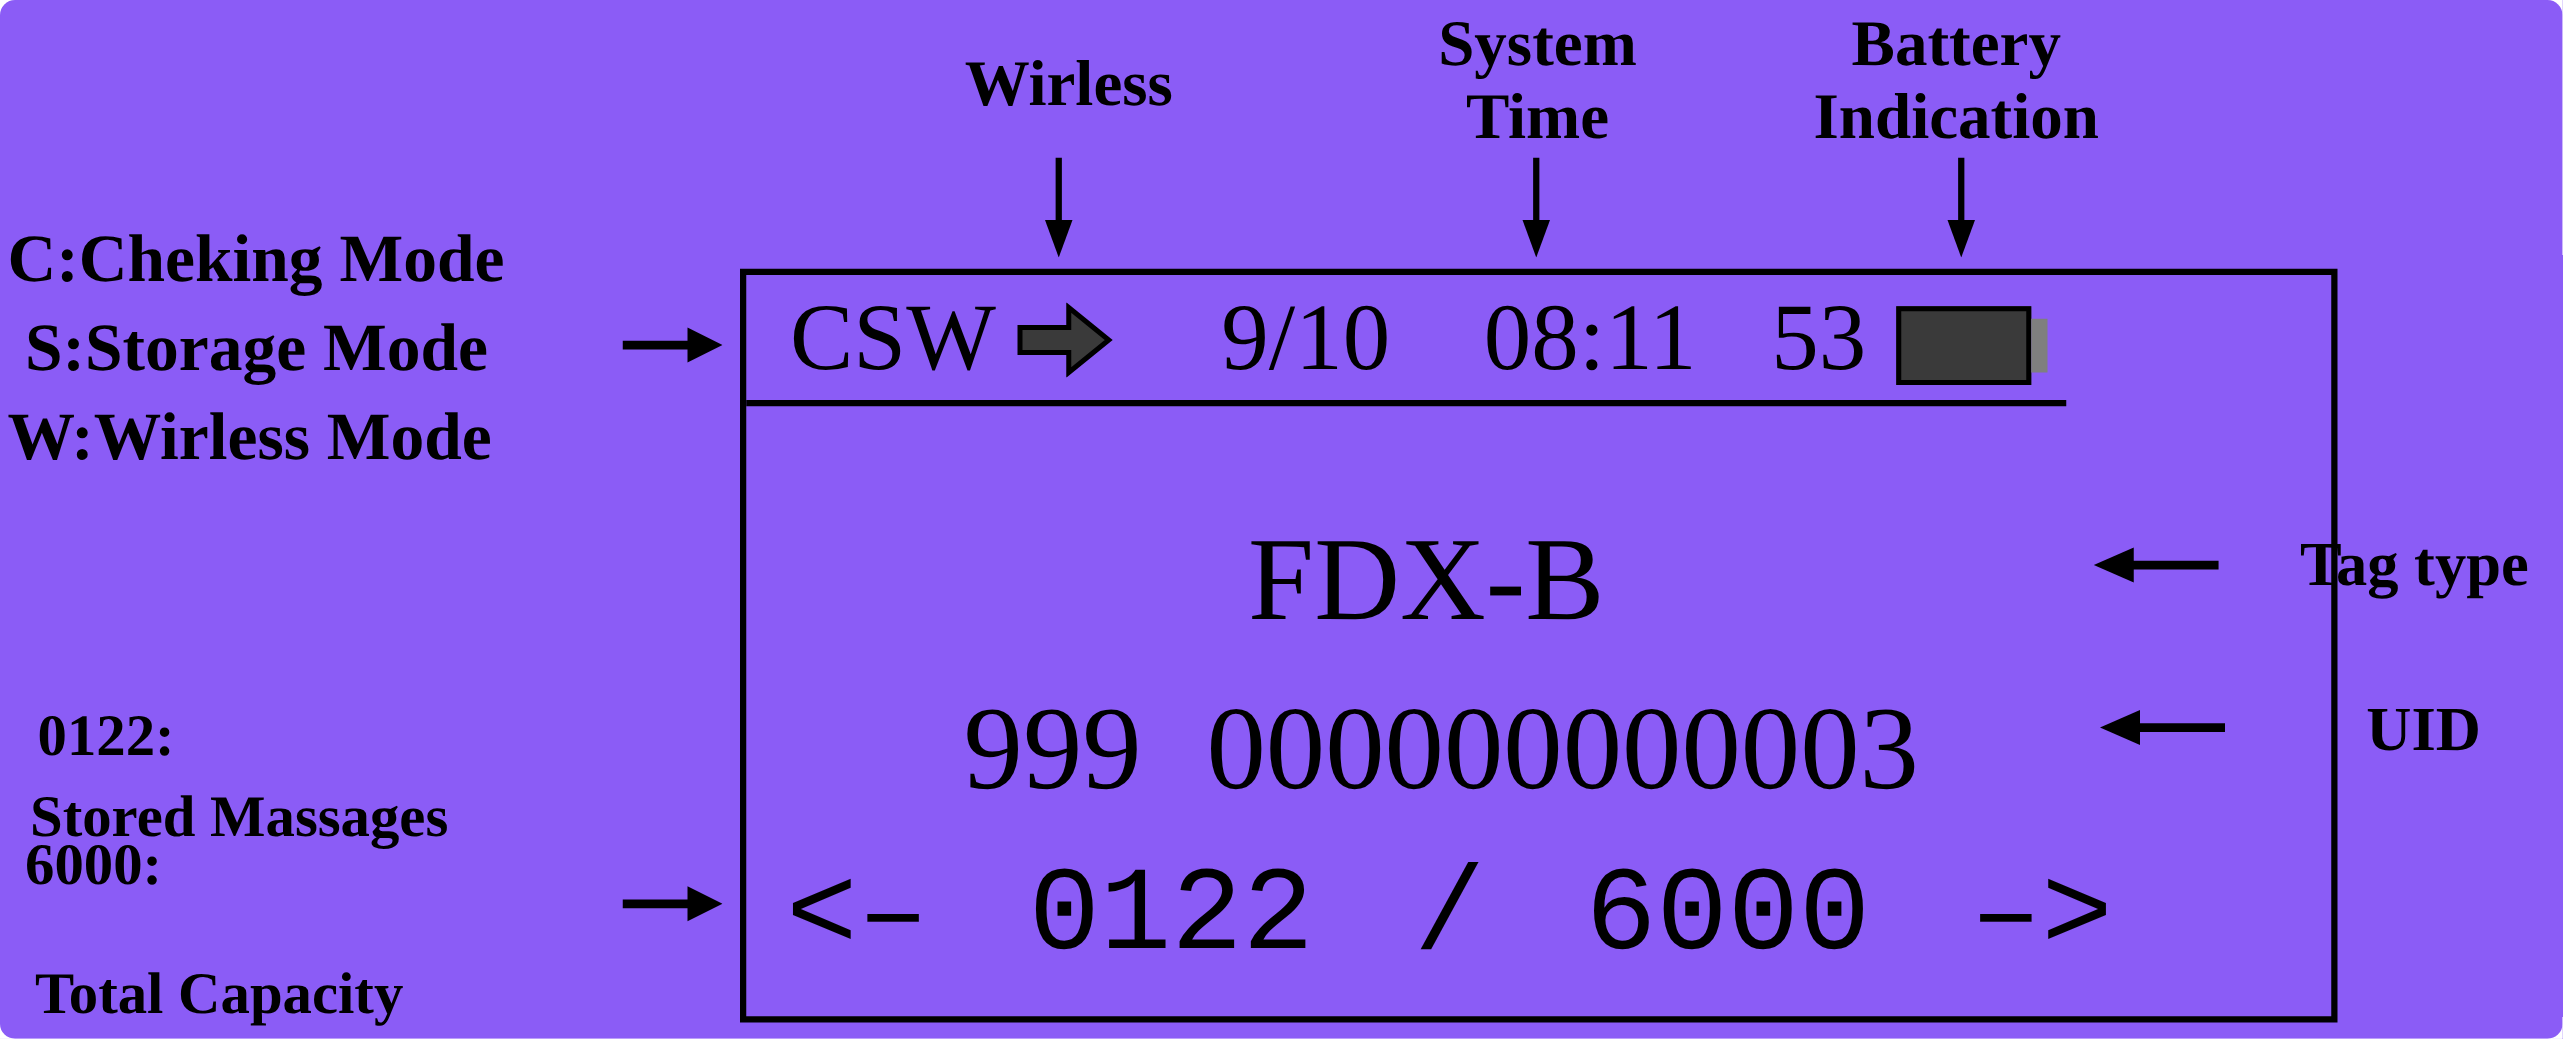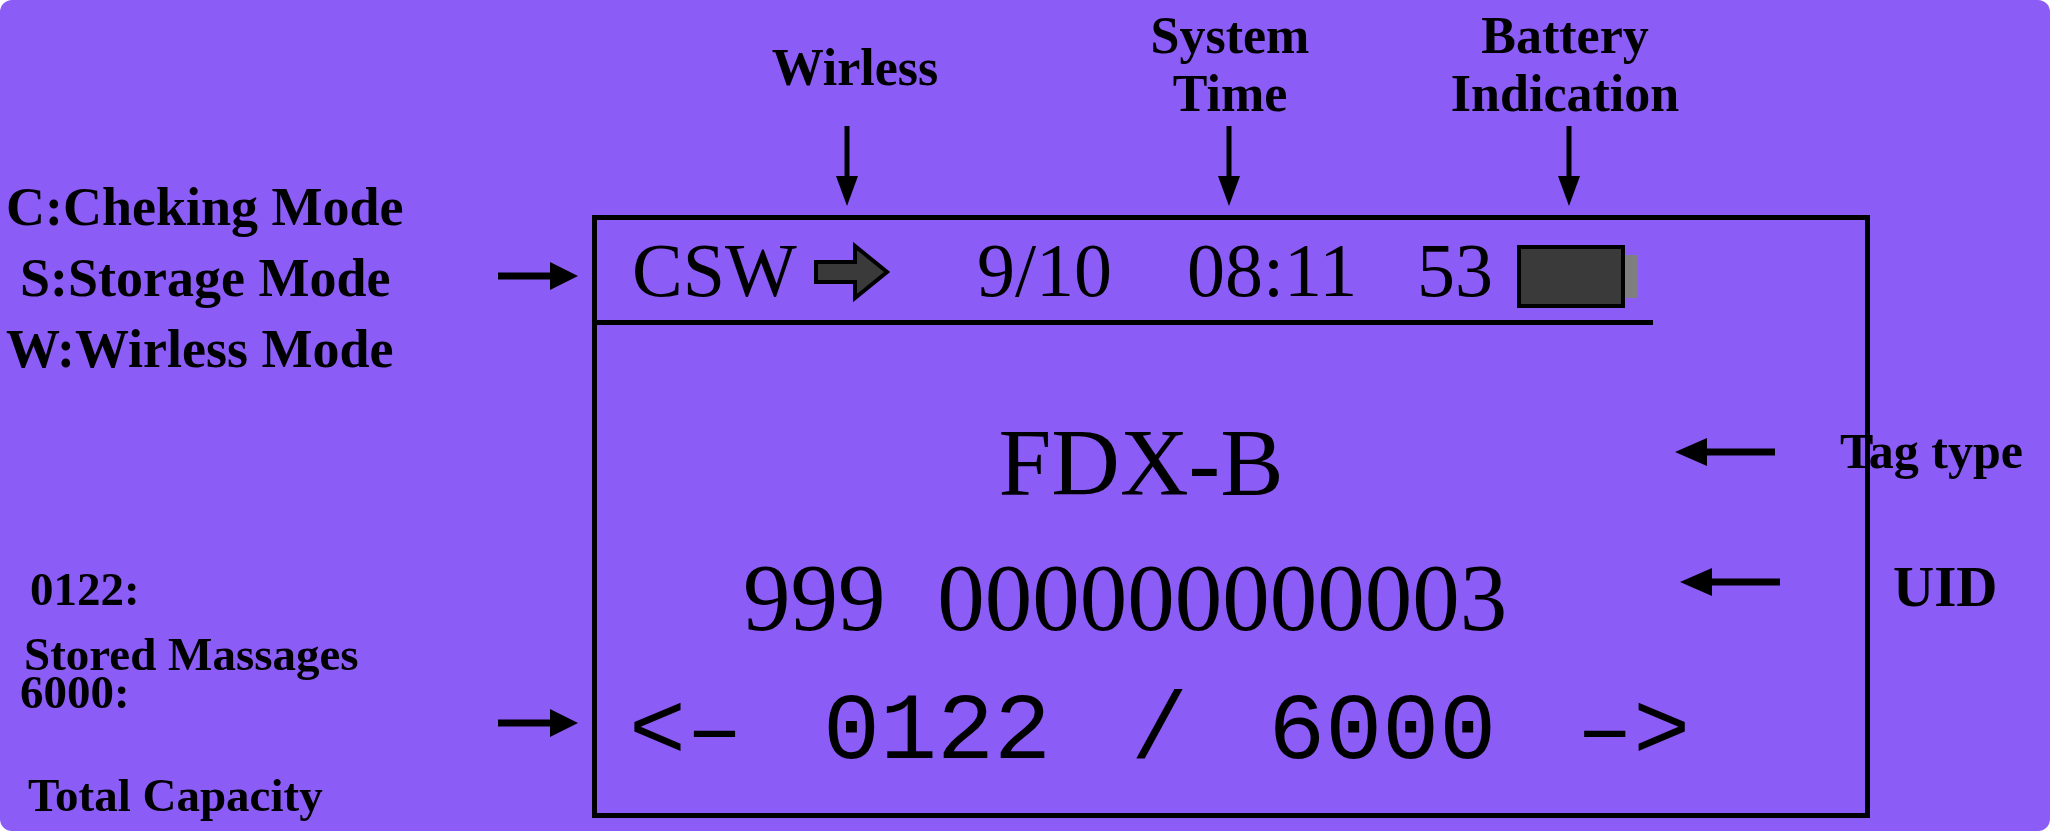--- a/index.html
+++ b/index.html
@@ -97,21 +97,21 @@
       <div class="sb-item" style="left:820px;">53</div>
 
       <div id="battery" class="abs">
         <div class="body"></div>
         <div class="nub"></div>
       </div>
     </div>
 
     <div class="abs screen-row" style="top:193px;padding-right:60px;margin-left:16px;">FDX-B</div>
 
-    <div id="uid-row" class="abs screen-row" style="top:328px;">
+    <div id="uid-row" class="abs screen-row" style="top:328px;padding-left:28px;">
       <span>999</span>
       <span>000000000003</span>
     </div>
 
     <div id="counter-row" class="abs screen-row" style="top:463px;padding-left:32px;font-family:Liberation Mono, monospace;">
       <span>&lt;–</span>
       <span>0122</span>
       <span>/</span>
       <span>6000</span>
       <span>–&gt;</span>
@@ -125,15 +125,15 @@
     </svg>
   </div>
   <div class="abs lbl" style="left:1840px;top:424px;font-size:50px;">Tag type</div>
 
   <div class="abs" style="left:1680px;top:564px;">
     <svg width="100" height="36" viewBox="0 0 100 36">
       <line x1="100" y1="18" x2="26" y2="18" stroke="#000" stroke-width="7"></line>
       <polygon points="32,4 0,18 32,32" fill="#000"></polygon>
     </svg>
   </div>
-  <div class="abs lbl" style="left:1893px;top:556px;font-size:57px;">UID</div>
+  <div class="abs lbl" style="left:1893px;top:556px;font-size:50px;">UID</div>
 
 </div>
 
 </body></html>

